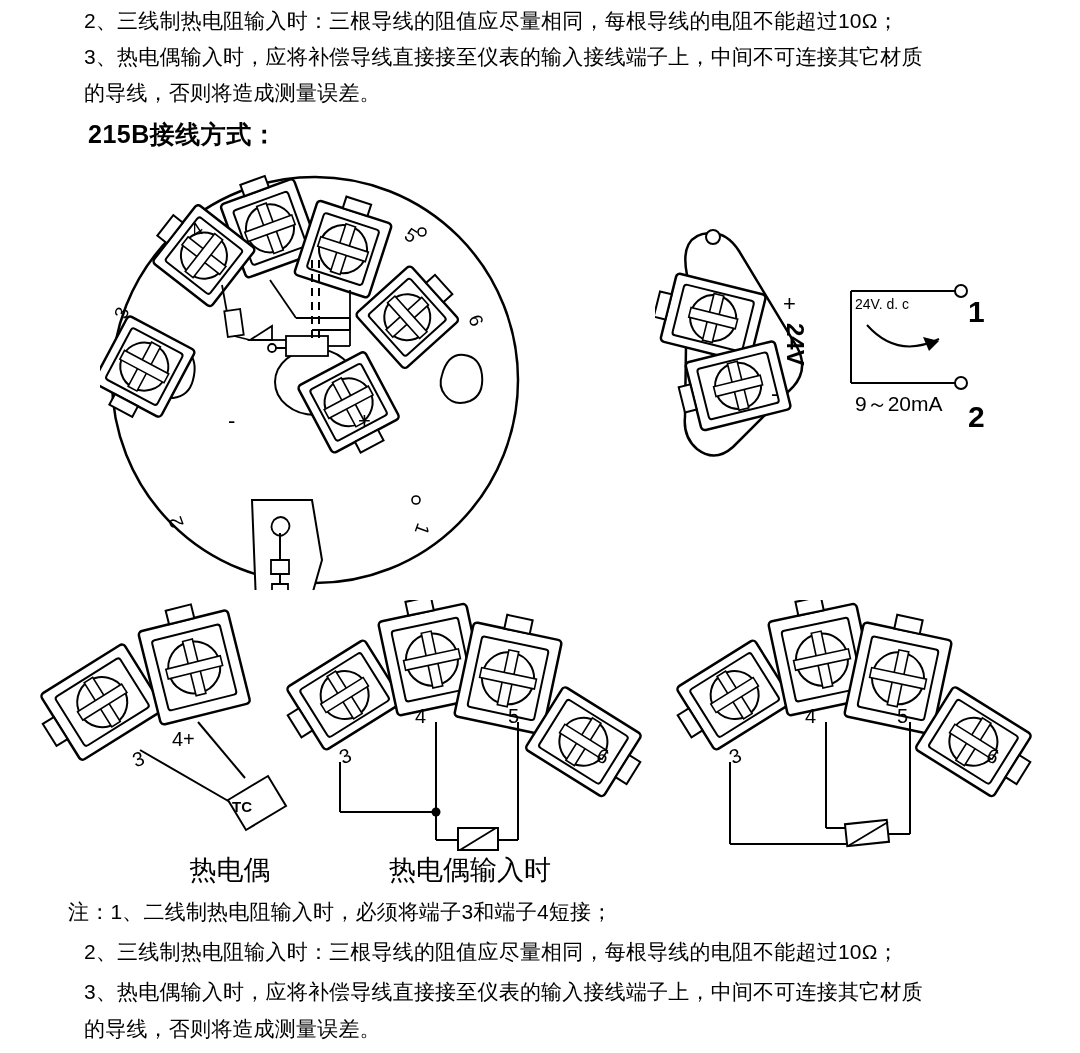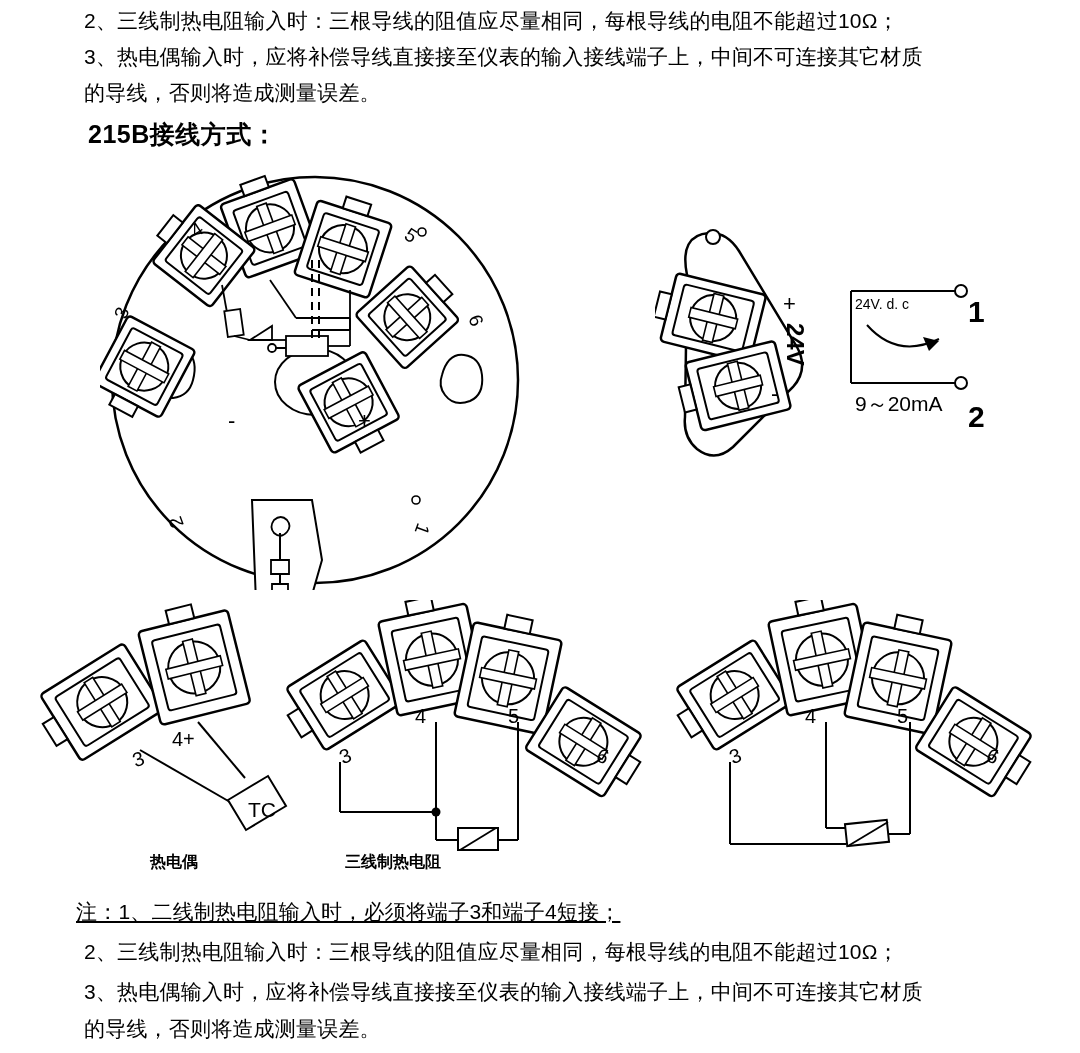--- a/index.html
+++ b/index.html
@@ -30,23 +30,23 @@
     white-space: nowrap;
   }
   .heading {
     position: absolute;
     font-size: 25px;
     font-weight: bold;
     letter-spacing: 0.5px;
   }
   .caption {
     position: absolute;
-    font-size: 16px;
-    font-weight: bold;
-    text-align: left;
+    font-size: 27px;
+    font-weight: normal;
+    text-align: center;
   }
   .diagram {
     position: absolute;
   }
   svg text {
     font-family: "Liberation Sans", sans-serif;
   }
 </style>
 </head>
 <body>
@@ -234,21 +234,21 @@
         <rect x="32" y="-14" width="26" height="14" fill="#fff" stroke="#000" stroke-width="2"></rect>
       </g>
 
       <line x1="110" y1="150" x2="200" y2="202" stroke="#000" stroke-width="2"></line>
       <line x1="168" y1="122" x2="215" y2="178" stroke="#000" stroke-width="2"></line>
       <path d="M198 200 l40 -24 l18 30 l-40 24 z" fill="#fff" stroke="#000" stroke-width="2"></path>
     </svg>
   </div>
   <div style="position:absolute; left:133px; top:748px; font-size:20px; transform:rotate(-20deg);">3</div>
   <div style="position:absolute; left:172px; top:728px; font-size:20px;">4+</div>
-  <div style="position:absolute; left:248px; top:798px; font-size:21px; font-weight:normal;">TC</div>
+  <div style="position:absolute; left:232px; top:798px; font-size:15px; font-weight:bold;">TC</div>
   <div class="caption" style="left:150px; top:852px; width:160px;">热电偶</div>
 
   <div class="diagram" style="left:278px; top:600px;">
     <svg width="390" height="260" viewBox="0 0 390 260">
 
       <g transform="translate(8,88) rotate(-32)">
         <rect x="0" y="0" width="92" height="74" rx="4" fill="#fff" stroke="#000" stroke-width="2.5"></rect>
         <rect x="10" y="9" width="72" height="56" rx="3" fill="#fff" stroke="#000" stroke-width="2"></rect>
         <circle cx="46" cy="37" r="24" fill="#fff" stroke="#000" stroke-width="2"></circle>
         <rect x="41" y="12" width="10" height="50" fill="#fff" stroke="#000" stroke-width="1.6"></rect>
@@ -291,21 +291,21 @@
       <rect x="180" y="228" width="40" height="22" fill="#fff" stroke="#000" stroke-width="2"></rect>
       <line x1="182" y1="250" x2="218" y2="228" stroke="#000" stroke-width="1.8"></line>
       <line x1="220" y1="240" x2="240" y2="240" stroke="#000" stroke-width="2"></line>
       <line x1="240" y1="240" x2="240" y2="122" stroke="#000" stroke-width="2"></line>
     </svg>
   </div>
   <div style="position:absolute; left:340px; top:745px; font-size:20px; transform:rotate(-22deg);">3</div>
   <div style="position:absolute; left:415px; top:705px; font-size:20px;">4</div>
   <div style="position:absolute; left:508px; top:705px; font-size:20px;">5</div>
   <div style="position:absolute; left:597px; top:745px; font-size:20px; transform:rotate(22deg);">6</div>
-  <div class="caption" style="left:345px; top:852px; width:250px;">三线制热电阻</div>
+  <div class="caption" style="left:345px; top:852px; width:250px;">热电偶输入时</div>
 
   <div class="diagram" style="left:668px; top:600px;">
     <svg width="390" height="260" viewBox="0 0 390 260">
       <g transform="translate(8,88) rotate(-32)">
         <rect x="0" y="0" width="92" height="74" rx="4" fill="#fff" stroke="#000" stroke-width="2.5"></rect>
         <rect x="10" y="9" width="72" height="56" rx="3" fill="#fff" stroke="#000" stroke-width="2"></rect>
         <circle cx="46" cy="37" r="24" fill="#fff" stroke="#000" stroke-width="2"></circle>
         <rect x="41" y="12" width="10" height="50" fill="#fff" stroke="#000" stroke-width="1.6"></rect>
         <rect x="21" y="32" width="50" height="10" fill="#fff" stroke="#000" stroke-width="1.6"></rect>
         <rect x="-13" y="24" width="13" height="26" fill="#fff" stroke="#000" stroke-width="2"></rect>
@@ -343,18 +343,18 @@
       <line x1="180" y1="246" x2="220" y2="222" stroke="#000" stroke-width="1.8"></line>
       <line x1="220" y1="234" x2="242" y2="234" stroke="#000" stroke-width="2"></line>
       <line x1="242" y1="234" x2="242" y2="122" stroke="#000" stroke-width="2"></line>
     </svg>
   </div>
   <div style="position:absolute; left:730px; top:745px; font-size:20px; transform:rotate(-22deg);">3</div>
   <div style="position:absolute; left:805px; top:705px; font-size:20px;">4</div>
   <div style="position:absolute; left:897px; top:705px; font-size:20px;">5</div>
   <div style="position:absolute; left:987px; top:745px; font-size:20px; transform:rotate(22deg);">6</div>
 
-  <div class="para" style="left:76px; top:895px;text-decoration:underline;">注：1、二线制热电阻输入时，必须将端子3和端子4短接；</div>
+  <div class="para" style="left:68px; top:895px;">注：1、二线制热电阻输入时，必须将端子3和端子4短接；</div>
   <div class="para" style="left:84px; top:935px;">2、三线制热电阻输入时：三根导线的阻值应尽量相同，每根导线的电阻不能超过10Ω；</div>
   <div class="para" style="left:84px; top:975px;">3、热电偶输入时，应将补偿导线直接接至仪表的输入接线端子上，中间不可连接其它材质</div>
   <div class="para" style="left:84px; top:1012px;">的导线，否则将造成测量误差。</div>
 
 </div>
 
 </body></html>

